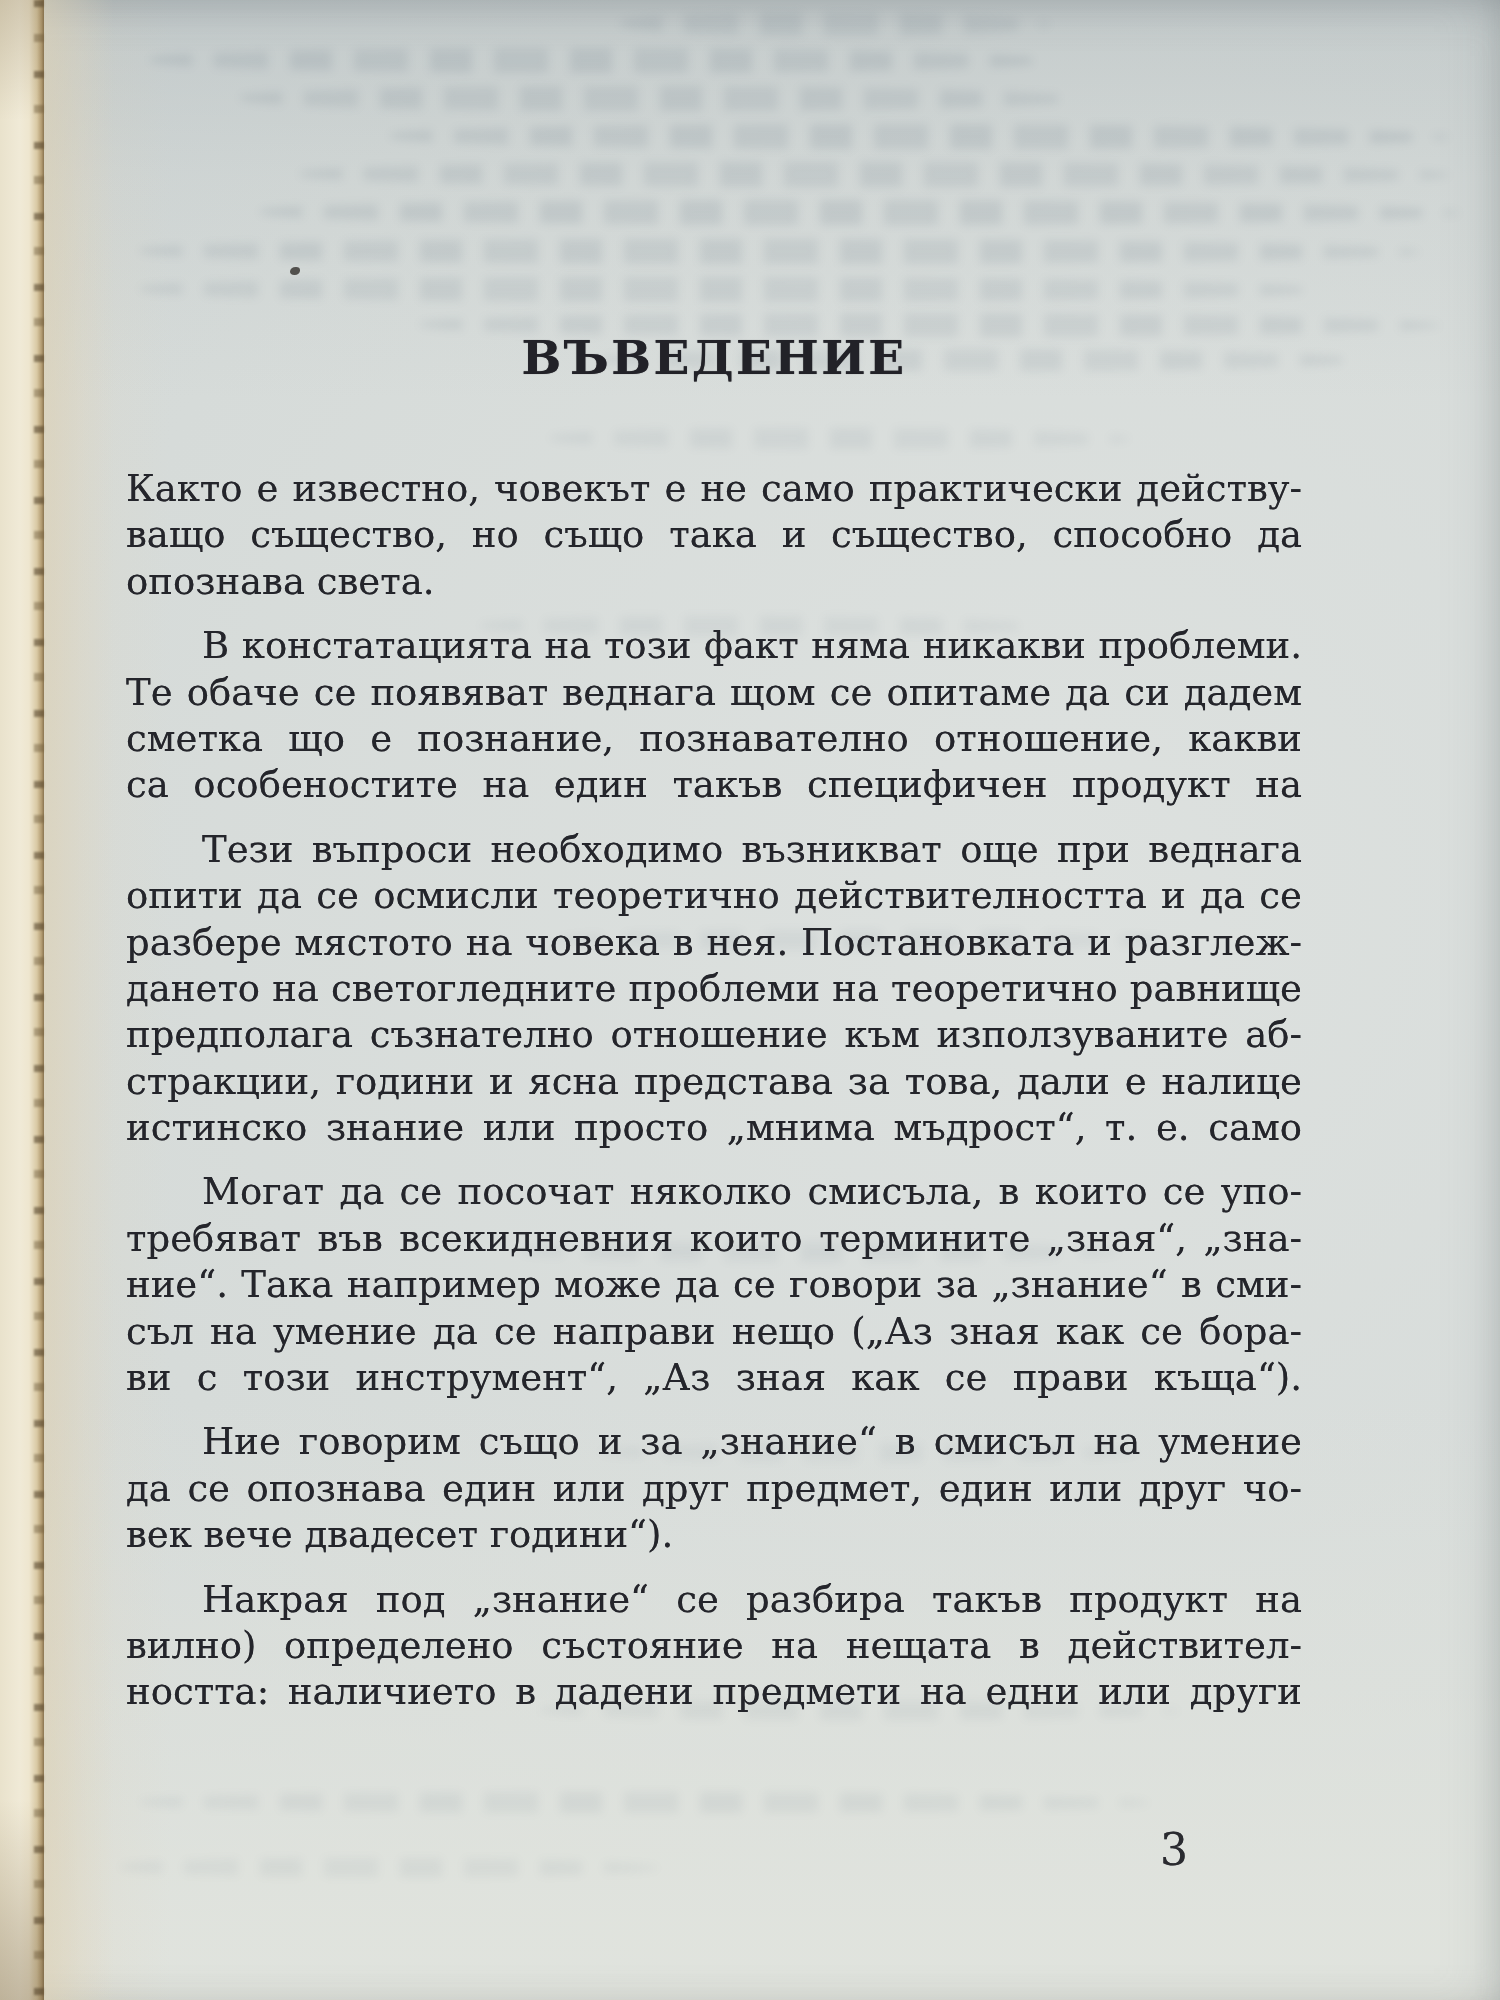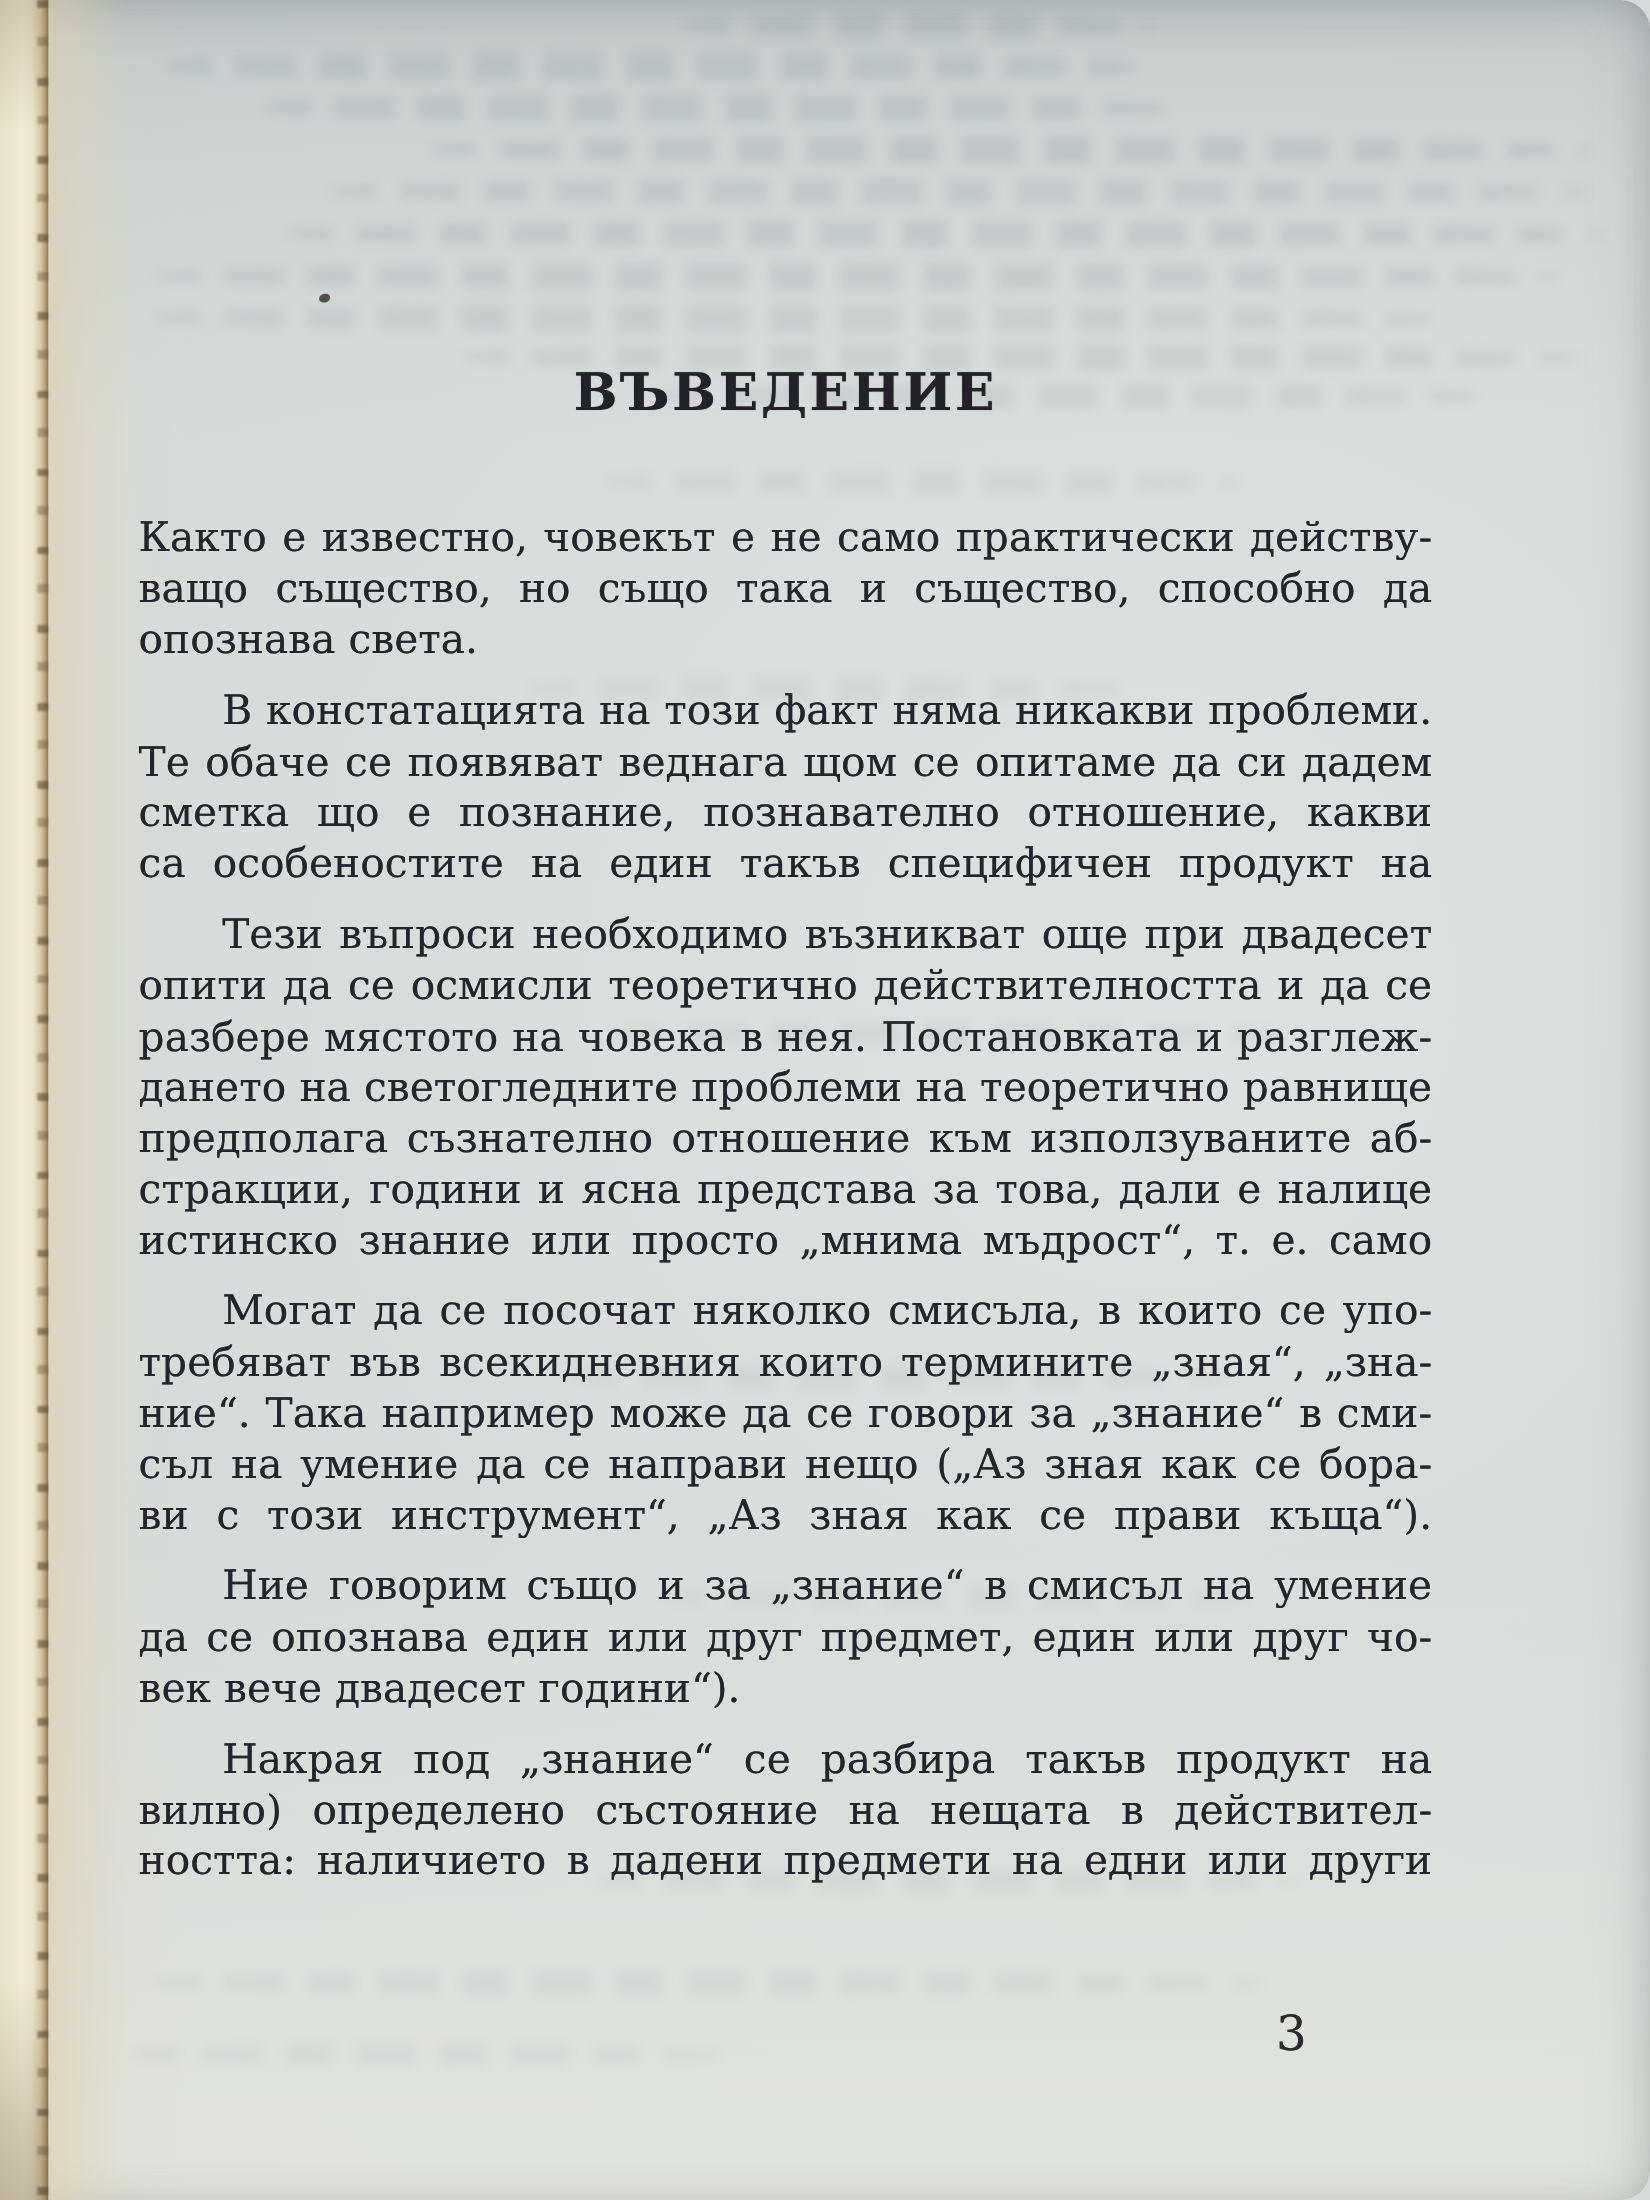--- a/index.html
+++ b/index.html
@@ -19,21 +19,20 @@
     inset: 0;
     background:
       linear-gradient(180deg, rgba(150,162,168,0.28) 0%, rgba(150,162,168,0.10) 9%, rgba(0,0,0,0) 20%),
       linear-gradient(90deg, rgba(214,200,168,0.50) 0px, rgba(222,215,196,0.28) 80px, rgba(0,0,0,0) 170px),
       linear-gradient(180deg, rgba(0,0,0,0) 70%, rgba(225,228,222,0.9) 96%),
       radial-gradient(120% 90% at 70% 45%, #dde1df 0%, #d6dbd9 55%, #cfd5d5 100%);
     box-shadow:
       inset 0 26px 50px -30px rgba(95,105,110,0.45),
       inset -34px 0 60px -40px rgba(110,118,120,0.35),
       inset 0 -18px 40px -26px rgba(120,118,105,0.30);
-    border-radius: 27px;
   }
 
   
   .edge-strip {
     position: absolute;
     left: 0; top: 0; bottom: 0;
     width: 44px;
     background:
       linear-gradient(180deg, rgba(120,100,66,0.25) 0%, rgba(0,0,0,0) 6%, rgba(0,0,0,0) 90%, rgba(110,90,60,0.35) 100%),
       linear-gradient(90deg, #e9e2cc 0%, #f0ead7 45%, #eee6cf 66%, #d9c9a4 84%, #b49d73 94%, #8a7450 100%);
@@ -174,21 +173,21 @@
           <div class="line">ващо същество, но също така и същество, способно да</div>
           <div class="line endline">опознава света.</div>
         </div>
         <div class="para">
           <div class="line first">В констатацията на този факт няма никакви проблеми.</div>
           <div class="line">Те обаче се появяват веднага щом се опитаме да си дадем</div>
           <div class="line">сметка що е познание, познавателно отношение, какви</div>
           <div class="line">са особеностите на един такъв специфичен продукт на</div>
         </div>
         <div class="para">
-          <div class="line first">Тези въпроси необходимо възникват още при двадесет</div>
+          <div class="line first">Тези въпроси необходимо възникват още при веднага</div>
           <div class="line">опити да се осмисли теоретично действителността и да се</div>
           <div class="line">разбере мястото на човека в нея. Постановката и разглеж-</div>
           <div class="line">дането на светогледните проблеми на теоретично равнище</div>
           <div class="line">предполага съзнателно отношение към използуваните аб-</div>
           <div class="line">стракции, години и ясна представа за това, дали е налице</div>
           <div class="line">истинско знание или просто „мнима мъдрост“, т. е. само</div>
         </div>
         <div class="para">
           <div class="line first">Могат да се посочат няколко смисъла, в които се упо-</div>
           <div class="line">требяват във всекидневния които термините „зная“, „зна-</div>

